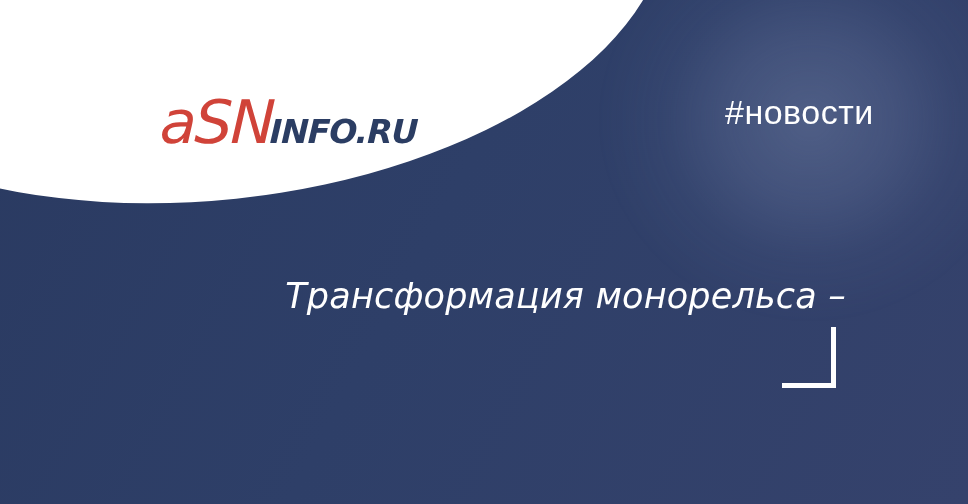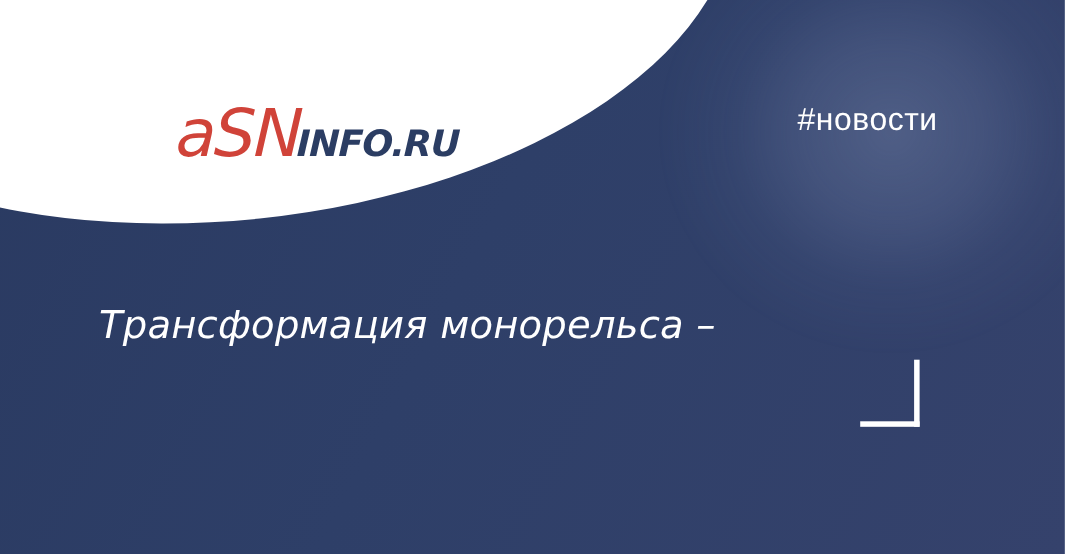--- a/index.html
+++ b/index.html
@@ -87,34 +87,34 @@
     margin-left: -4px;
     transform: skewX(-2deg);
   }
 
   
   .hashtag {
     position: absolute;
     left: 725px;
     top: 93px;
     font-family: "Liberation Sans", sans-serif;
-    font-size: 29px;
+    font-size: 34px;
     font-weight: 400;
     color: #ffffff;
     letter-spacing: 0.5px;
     white-space: nowrap;
   }
 
   
   .headline {
     position: absolute;
     left: 0;
     top: 272px;
     width: 936px;
-    text-align: left;
+    text-align: right;
     color: #ffffff;
     font-family: "DejaVu Sans", sans-serif;
     font-style: italic;
     font-weight: 400;
     font-size: 35px;
     line-height: 49px;
     letter-spacing: 0.2px;
     padding: 0 90px;
     box-sizing: border-box;
   }

